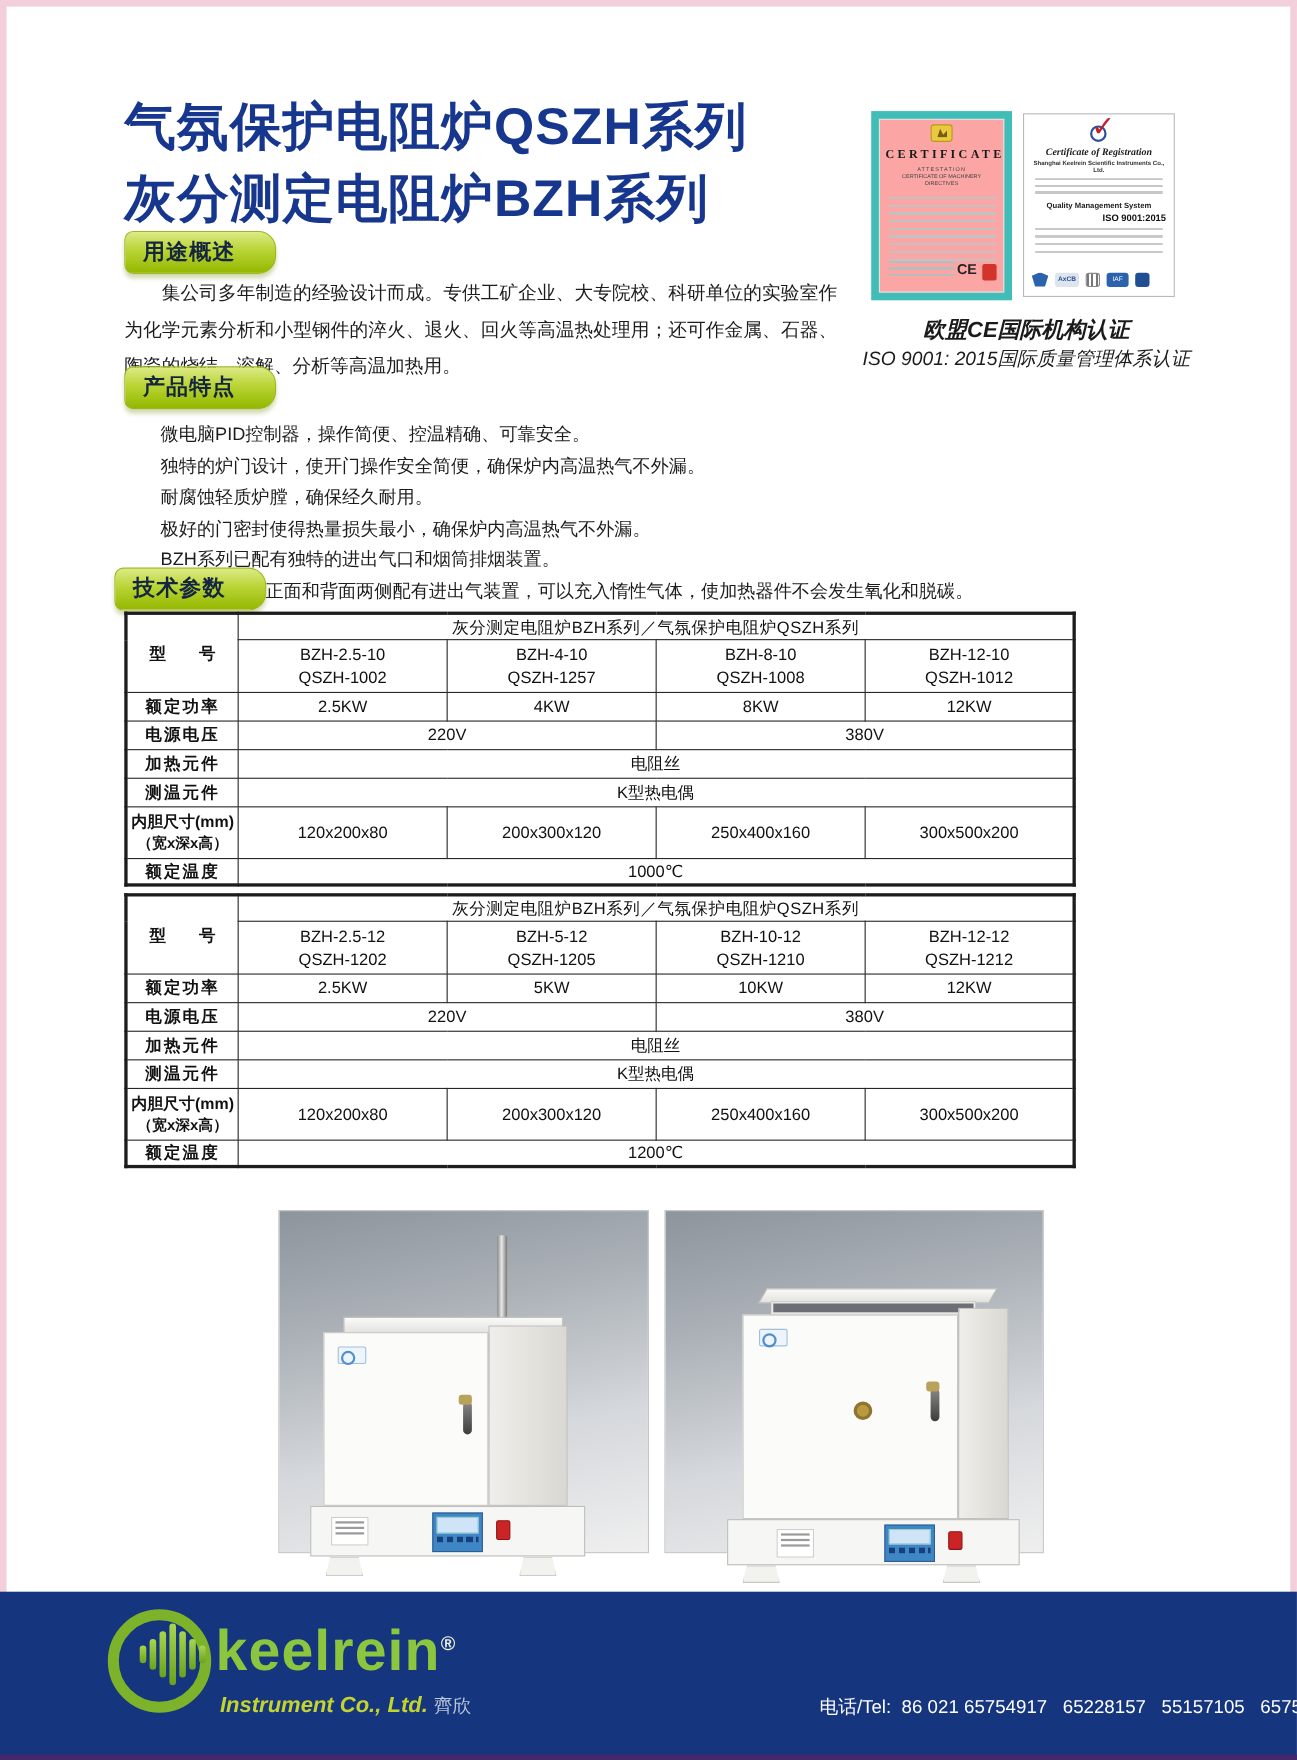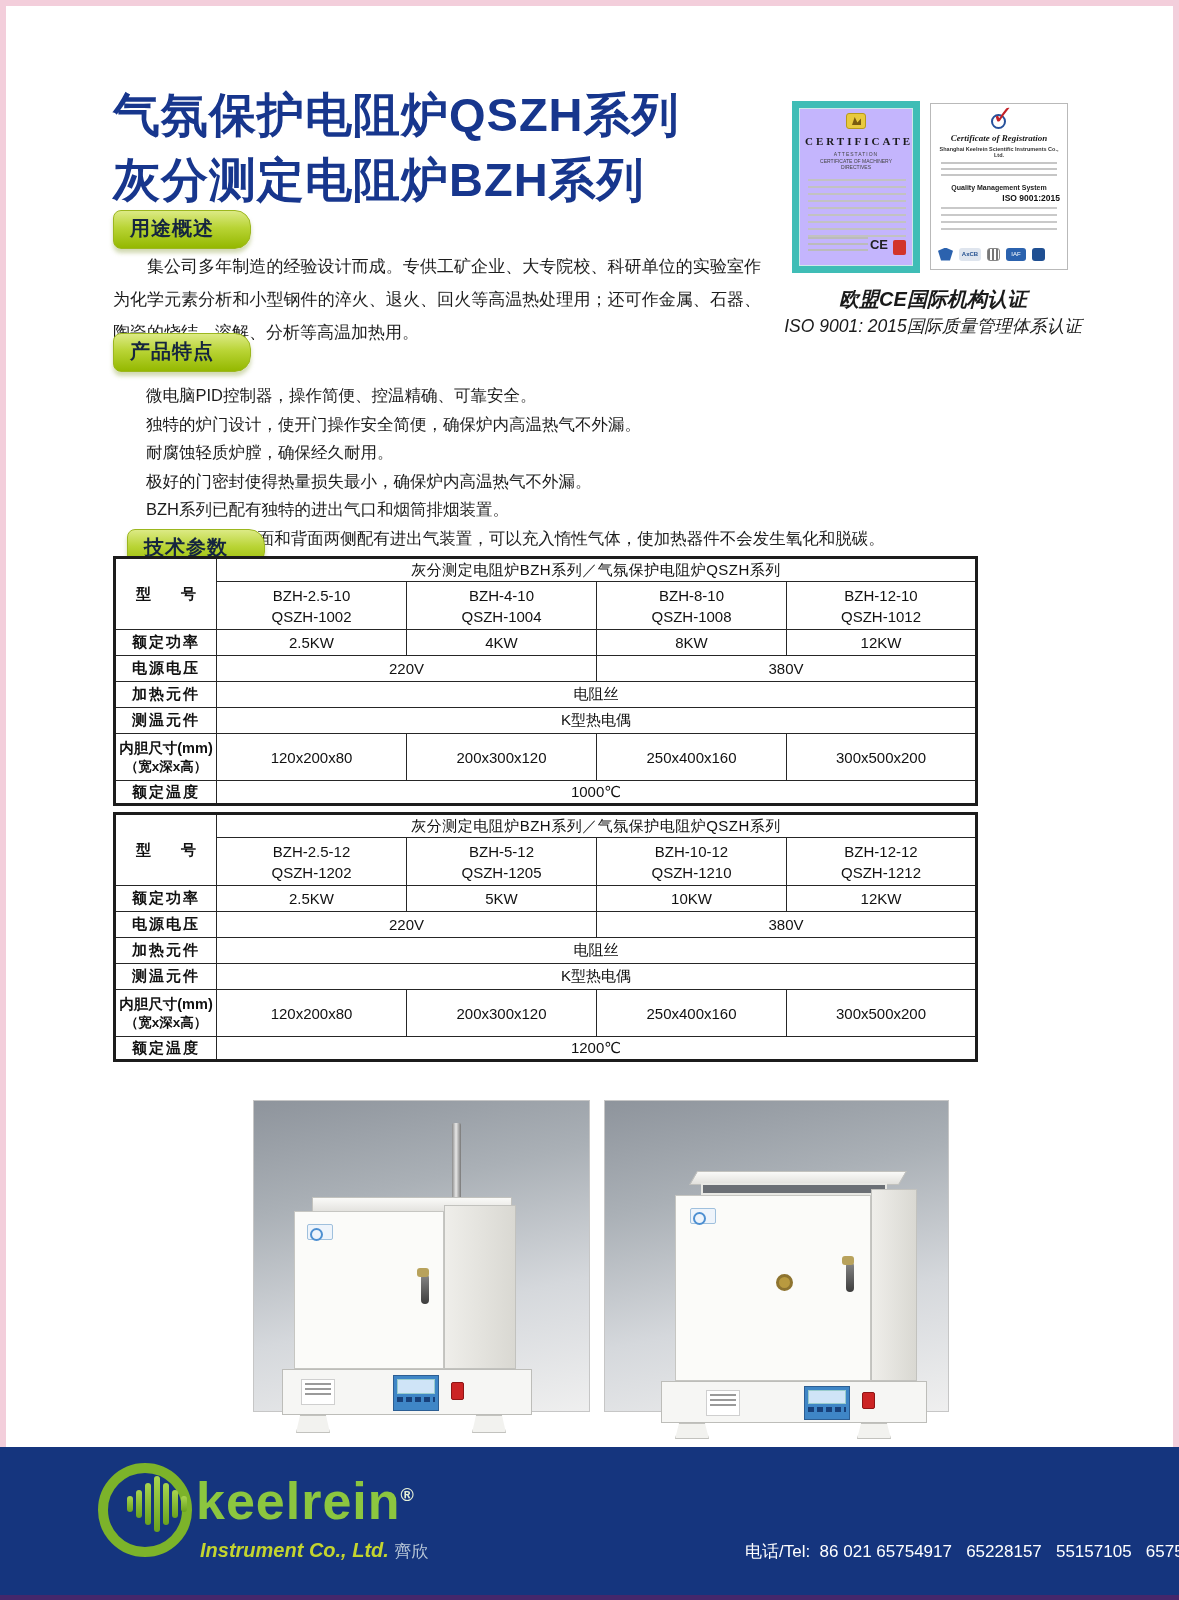--- a/index.html
+++ b/index.html
@@ -16,21 +16,21 @@
   .frame-right  { left:1173px; top:0; width:6px; height:1600px; background:#f3cedb; }
 
   
   .title { left:113px; top:82px; width:660px; color:#17368d; font-weight:900;
            font-size:47px; line-height:65px; letter-spacing:1px; }
 
   
   .cert-panel { left:778px; top:98px; width:310px; height:240px; }
   .cert1 { position:absolute; left:14px; top:3px; width:128px; height:172px;
            background:#3fbdb6; padding:7px; }
-  .c1-inner { position:relative; width:100%; height:100%; background:#c4b5fd;
+  .c1-inner { position:relative; width:100%; height:100%; background:#fca5a5;
               border:1px solid #cfe9e8; padding:4px 5px; }
   .udem-logo { position:absolute; left:46px; top:4px; width:20px; height:16px;
                background:#e8c93f; border-radius:3px; border:1px solid #b89a18; }
   .udem-logo:after{ content:""; position:absolute; left:5px; top:3px; width:9px; height:8px;
                background:#7a5c10; clip-path:polygon(0 100%,30% 0,60% 70%,100% 20%,100% 100%); }
   .c1-title { margin-top:22px; text-align:center; font-family:"Liberation Serif",serif;
               font-weight:bold; font-size:11px; letter-spacing:3px; color:#1a1a1a; }
   .c1-sub1  { margin-top:4px; text-align:center; font-size:5px; color:#444; letter-spacing:1px; }
   .c1-sub2  { margin-top:1px; text-align:center; font-size:5px; color:#444; }
   .c1-lines { position:absolute; left:8px; top:70px; width:98px; height:60px;
@@ -69,21 +69,21 @@
                font-style:italic; color:#1a1a1a; }
 
   
   .pill { position:absolute; min-width:120px; padding:4px 36px 6px 16px;
           background:linear-gradient(180deg,#dcea85 0%,#b9d435 45%,#94b800 100%);
           border:1px solid #9cb71e; border-radius:8px 16px 16px 8px;
           color:#15253f; font-weight:bold; font-size:20px; letter-spacing:1px;
           box-shadow:0 4px 4px rgba(140,160,60,.40); }
   .pill-usage { left:113px; top:210px; }
   .pill-feat  { left:113px; top:333px; }
-  .pill-spec  { left:127px; top:516px;margin-top:13px; }
+  .pill-spec  { left:104px; top:516px; }
 
   .usage-par { left:113px; top:250px; width:648px; font-size:17px; line-height:33px;
                color:#1c1c1c; text-indent:2em; text-align:justify; }
   .feat-list { left:146px; top:381px; width:860px; font-size:16.5px; color:#1c1c1c; }
   .feat-list li { list-style:none; line-height:28.5px; }
 
   
   table.spec { position:absolute; left:113px; width:862px; border-collapse:collapse;
                table-layout:fixed; border:3px solid #1c1c1c; }
   .spec-1 { top:556px; } .spec-2 { top:812px; }
@@ -217,21 +217,21 @@
         <col style="width:190px">
         <col style="width:190px">
       </colgroup>
     <tbody>
         <tr class="r-hdr">
       <td class="cell-model" rowspan="2">型　　号</td>
       <td class="cell-series" colspan="4">灰分测定电阻炉BZH系列／气氛保护电阻炉QSZH系列</td>
     </tr>
     <tr class="r-model">
       <td class="cell-modelname"><span>BZH-2.5-10</span><br><span>QSZH-1002</span></td>
-      <td class="cell-modelname"><span>BZH-4-10</span><br><span>QSZH-1004</span></td>
+      <td class="cell-modelname"><span>BZH-4-10</span><br><span>QSZH-1257</span></td>
       <td class="cell-modelname"><span>BZH-8-10</span><br><span>QSZH-1008</span></td>
       <td class="cell-modelname"><span>BZH-12-10</span><br><span>QSZH-1012</span></td>
     </tr>
     <tr class="r-std">
       <td class="cell-label">额定功率</td>
       <td>2.5KW</td>
       <td>4KW</td>
       <td>8KW</td>
       <td>12KW</td>
     </tr>

